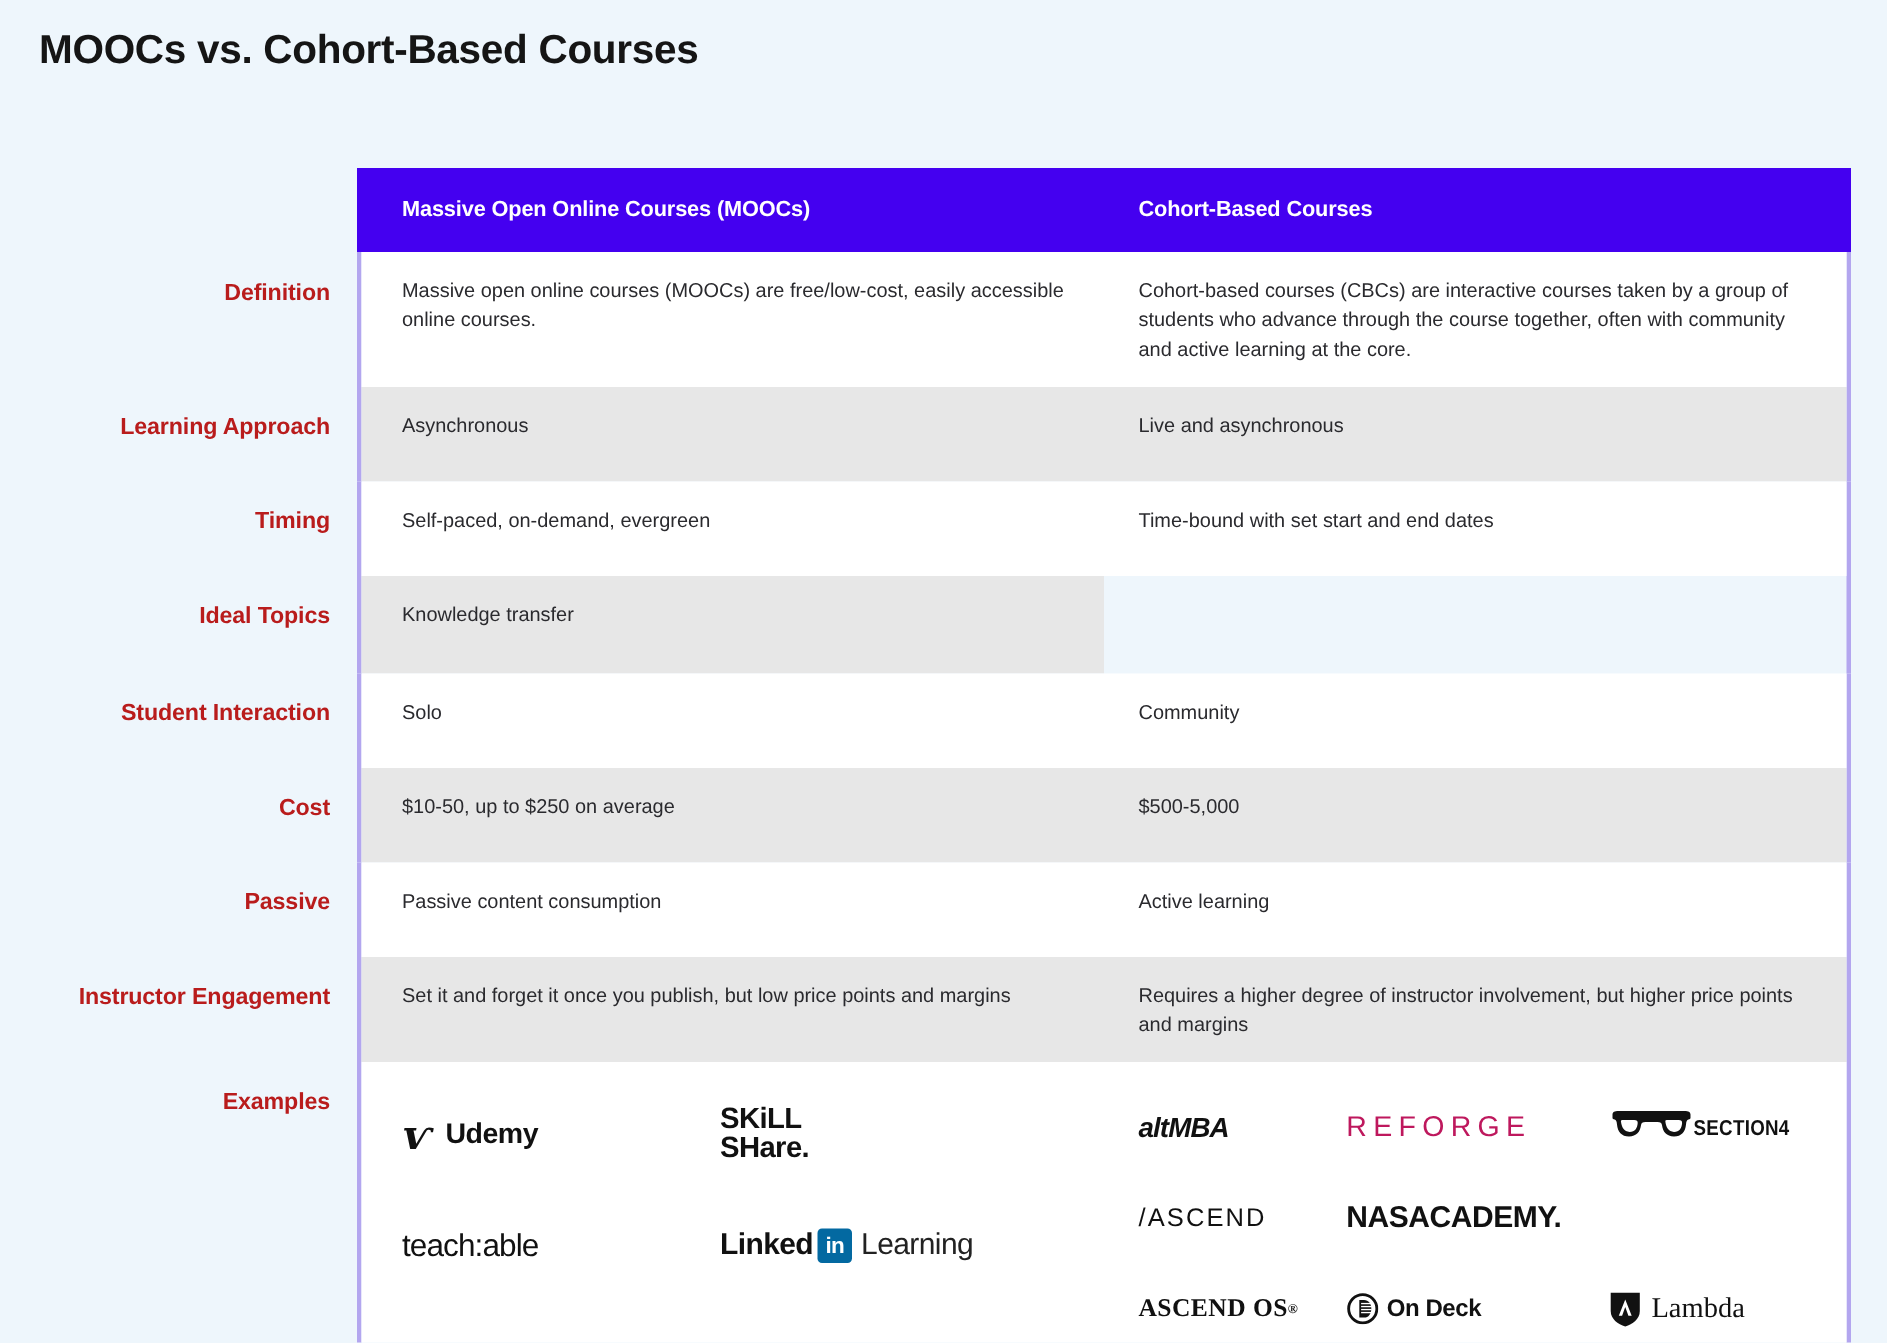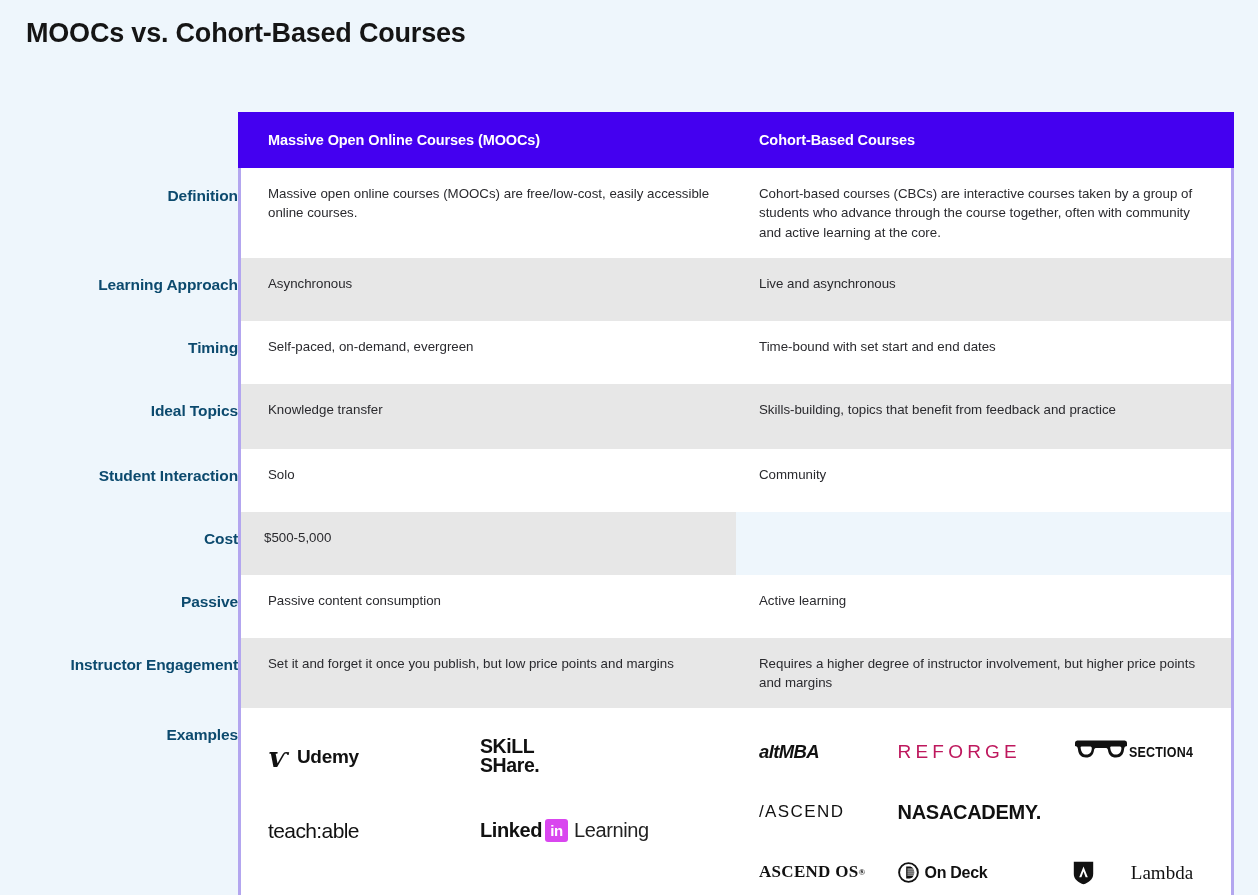--- a/index.html
+++ b/index.html
@@ -38,21 +38,22 @@
     top: 112px;
     width: 1234px;
     display: grid;
     grid-template-columns: 238px 1fr;
   }
   .row {
     display: contents;
   }
   .rowlabel {
     text-align: right;
-    color: #0c4a6e;
+    padding-right: 18px;
+    color: #b91c1c;
     font-weight: bold;
     font-size: 15.5px;
     background: #eef6fc;
     display: flex;
     align-items: flex-start;
     justify-content: flex-end;
     padding-top: 18px;
     box-sizing: border-box;
     letter-spacing: -0.1px;
   }
@@ -164,21 +165,21 @@
   }
   
   .lg-teachable { font-size: 21px; letter-spacing: -0.6px; font-weight: normal; }
   
   .lg-linkedin { font-size: 20px; letter-spacing: -0.4px; }
   .lg-linkedin .lin-bold { font-weight: bold; }
   .lg-linkedin .lin-badge {
     display: inline-flex;
     align-items: center;
     justify-content: center;
-    background: #d946ef;
+    background: #0369a1;
     color: #fff;
     font-weight: bold;
     font-size: 15px;
     width: 23px;
     height: 23px;
     border-radius: 3px;
     margin: 0 6px 0 3px;
     line-height: 1;
     padding-bottom: 1px;
     box-sizing: border-box;
@@ -214,21 +215,20 @@
     letter-spacing: 0.3px;
   }
   .lg-aliveos .reg { font-size: 9px; vertical-align: super; }
   
   .lg-ondeck { font-size: 16px; font-weight: bold; letter-spacing: -0.3px; }
   .lg-ondeck .od-mark { margin-right: 6px; display: flex; }
   
   .lg-lambda {
     font-family: "Liberation Serif", serif;
     font-size: 19px;
-    justify-content: space-between;
   }
   .lg-lambda .shield { margin-right: 7px; display: flex; }
 </style>
 </head>
 <body>
 
 <div class="page">
 
   <div class="page-title">MOOCs vs. Cohort-Based Courses</div>
 
@@ -261,35 +261,35 @@
       <div class="rowcells">
         <div class="cell plain">Self-paced, on-demand, evergreen</div>
         <div class="cell col2 plain">Time-bound with set start and end dates</div>
       </div>
     </div>
 
     <div class="row r-ideal">
       <div class="rowlabel">Ideal Topics</div>
       <div class="rowcells">
         <div class="cell shade">Knowledge transfer</div>
-        <div class="cell col2 shade">Skills-building, topics that benefit from feedback and practice</div>
       </div>
     </div>
 
     <div class="row r-student">
       <div class="rowlabel">Student Interaction</div>
       <div class="rowcells">
         <div class="cell plain">Solo</div>
         <div class="cell col2 plain">Community</div>
       </div>
     </div>
 
     <div class="row r-cost">
       <div class="rowlabel">Cost</div>
       <div class="rowcells">
+        <div class="cell shade">$10-50, up to $250 on average</div>
         <div class="cell col2 shade">$500-5,000</div>
       </div>
     </div>
 
     <div class="row r-modality">
       <div class="rowlabel">Passive</div>
       <div class="rowcells">
         <div class="cell plain">Passive content consumption</div>
         <div class="cell col2 plain">Active learning</div>
       </div>

